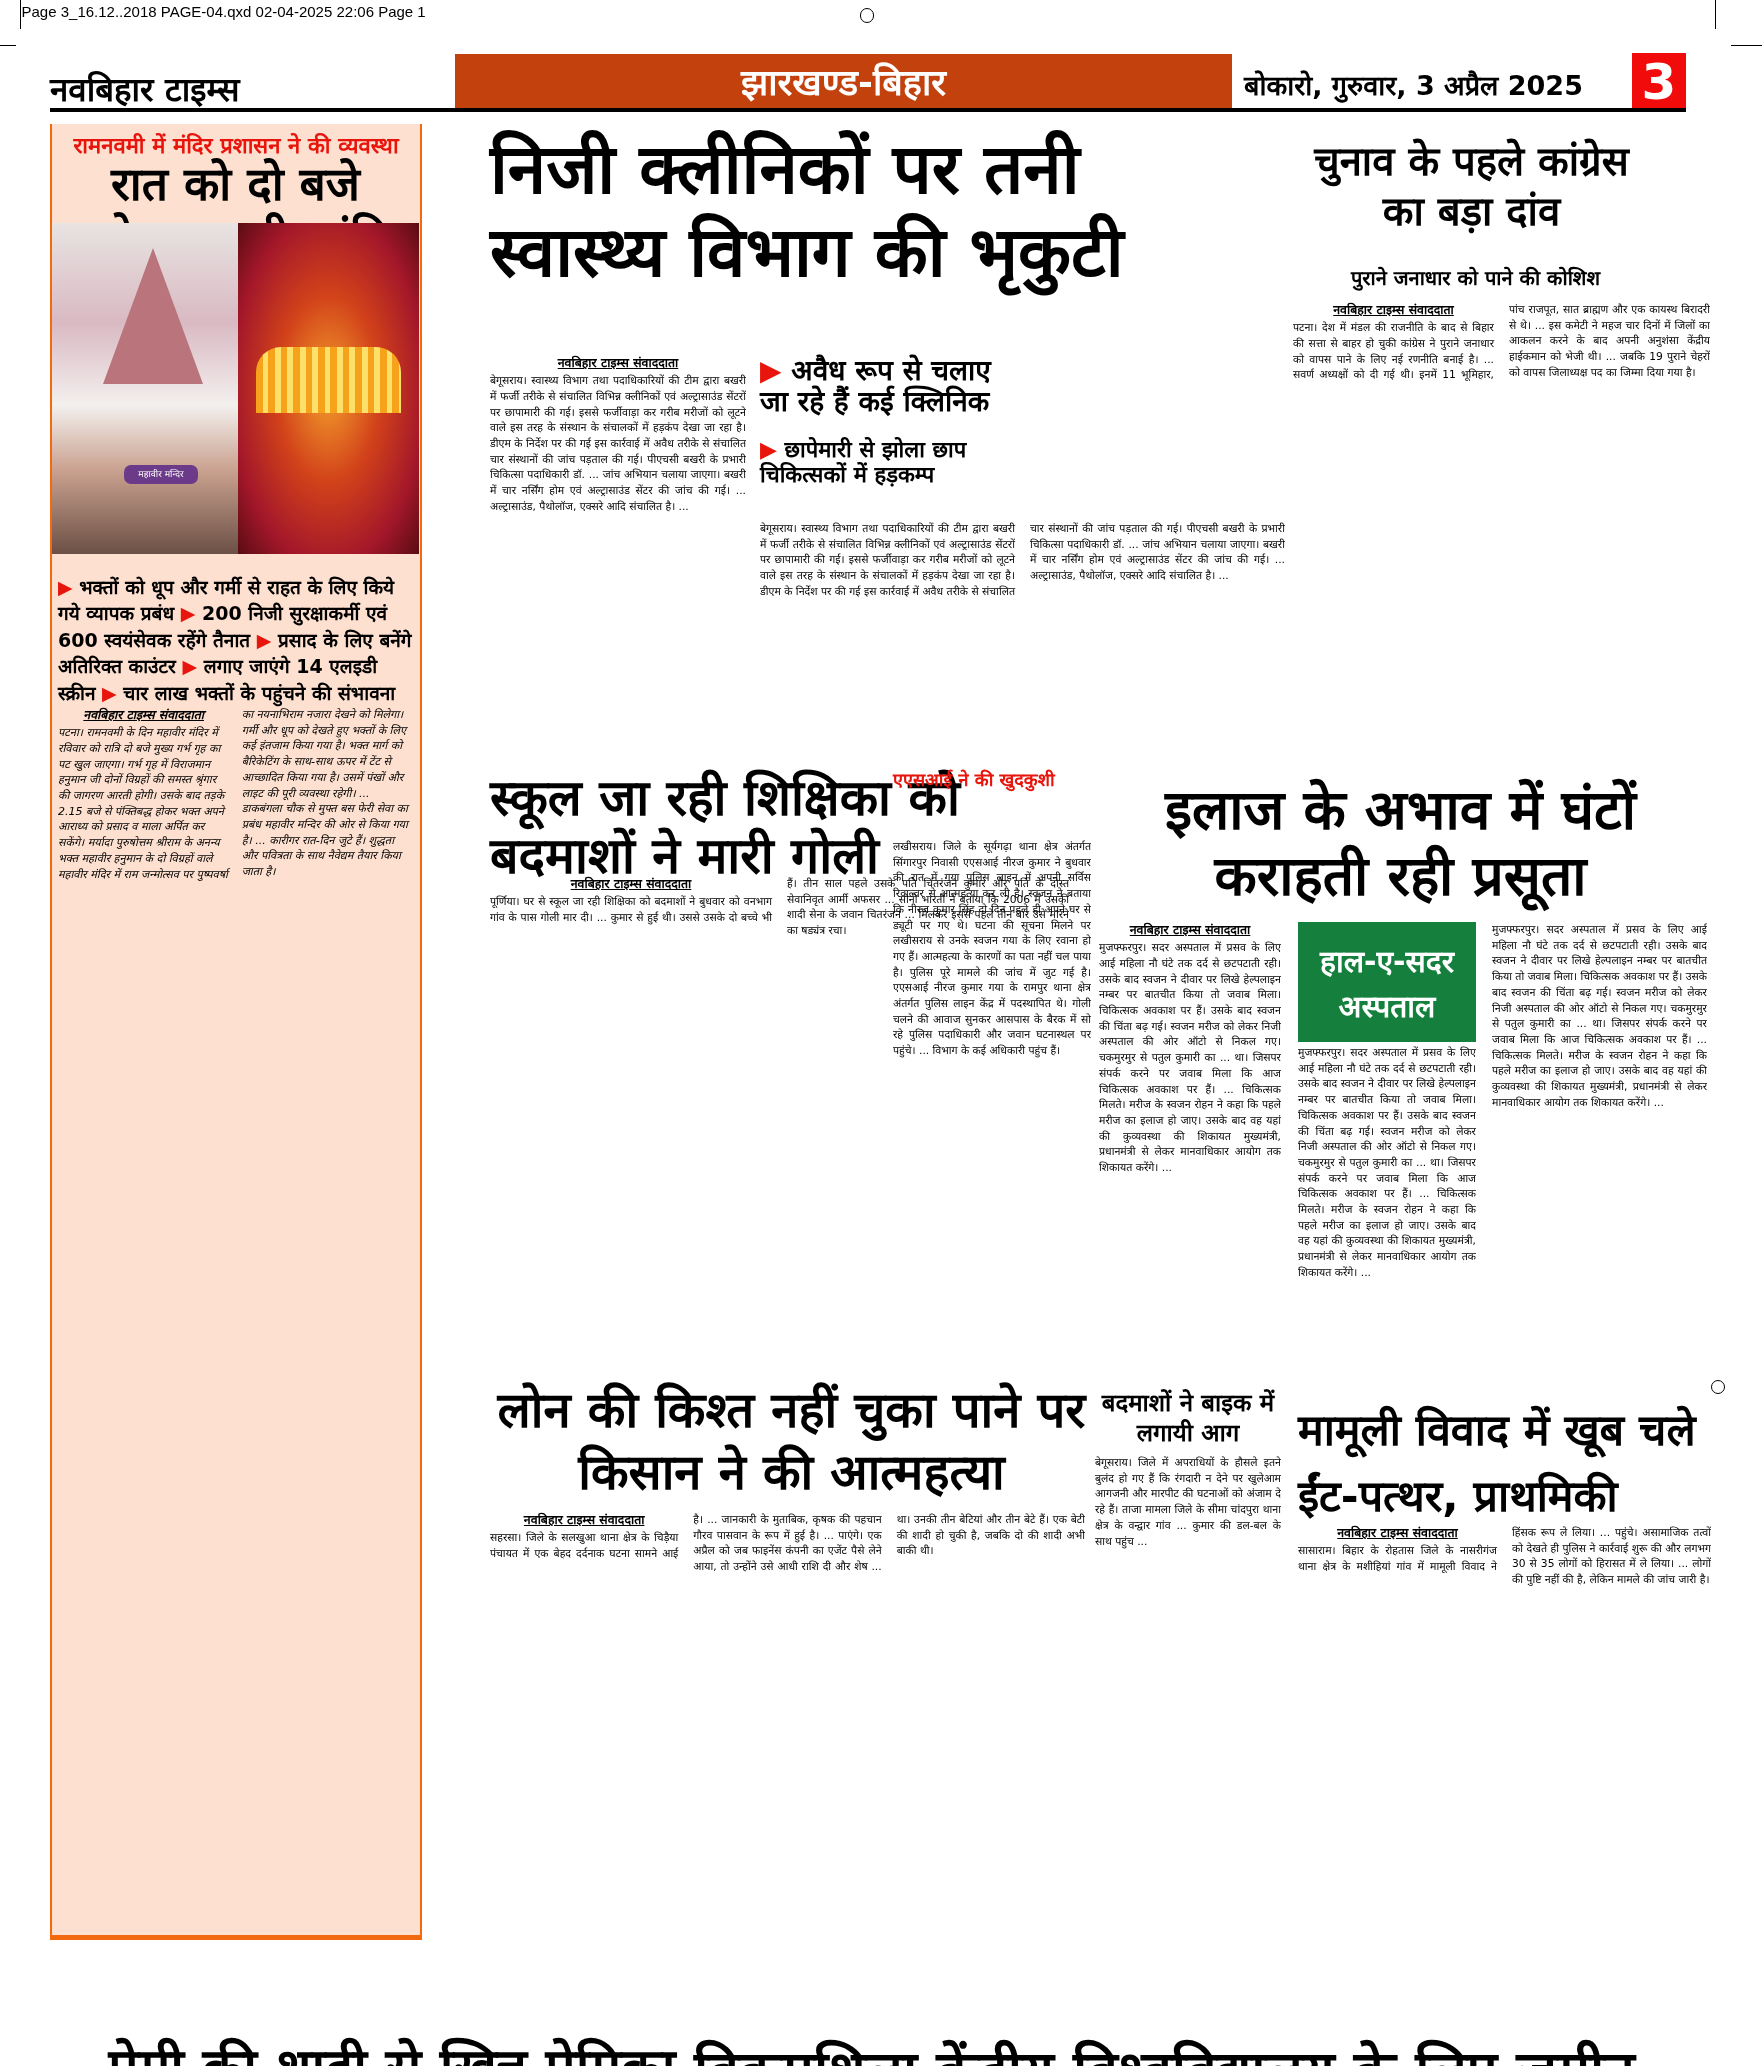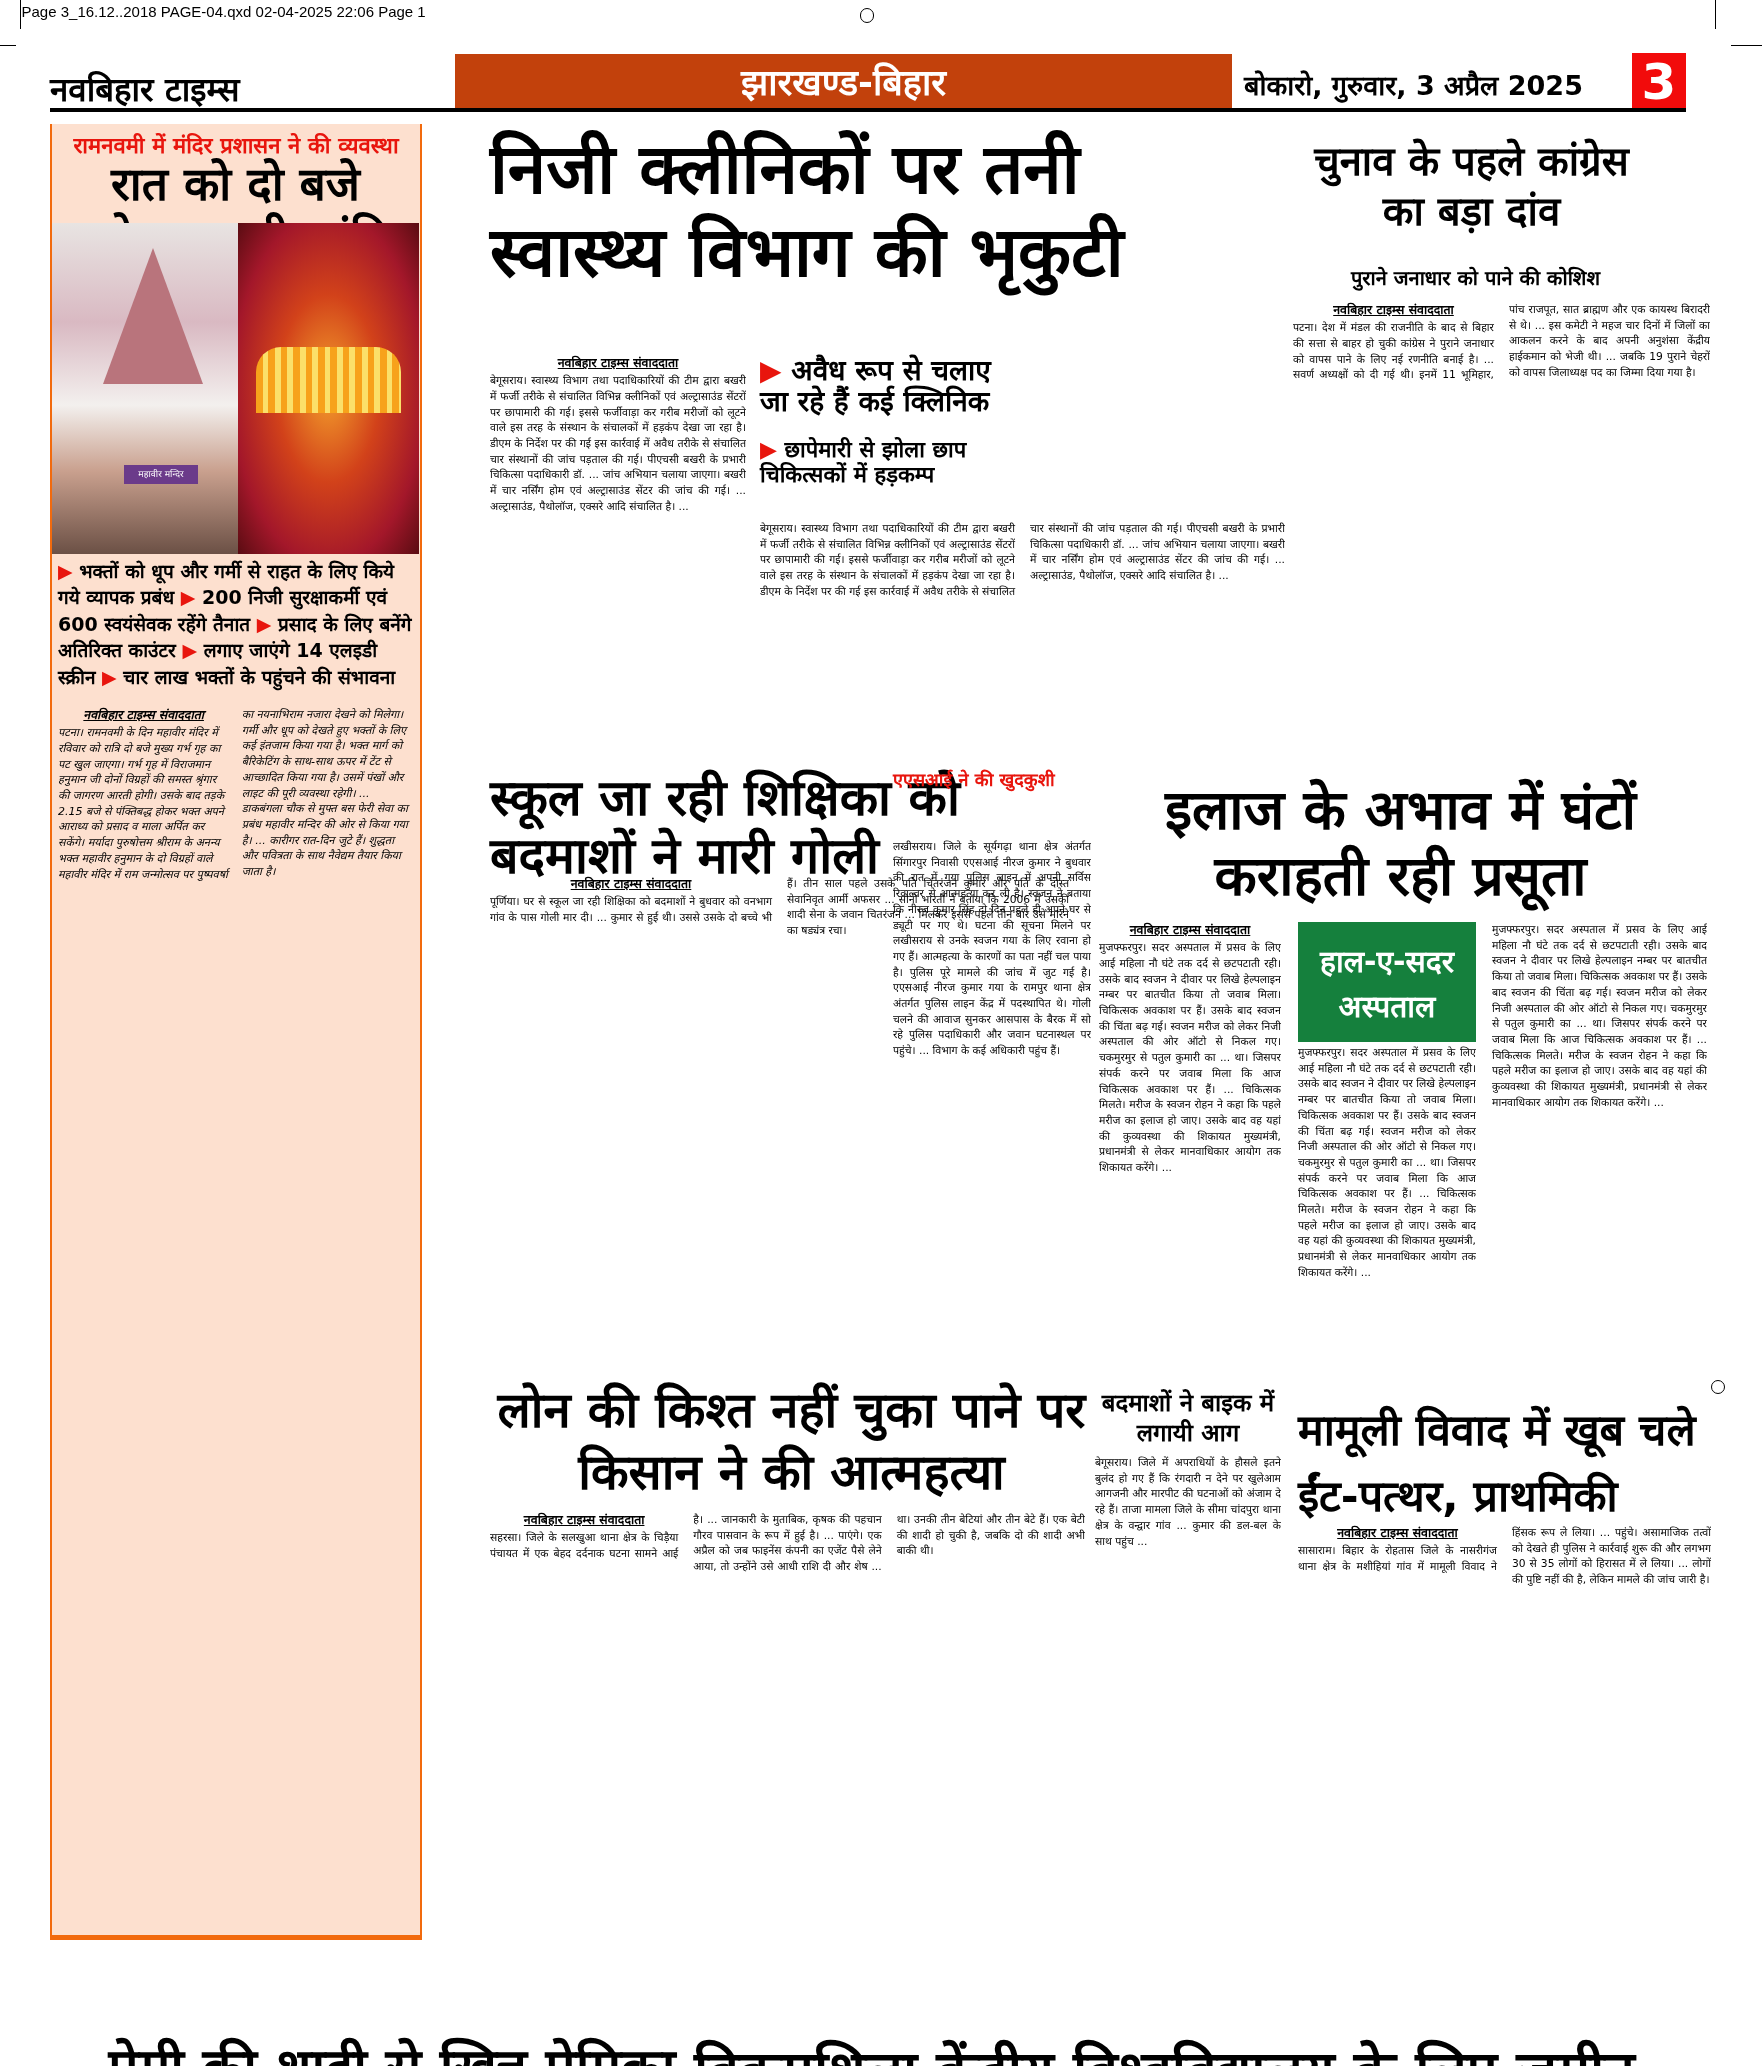--- a/index.html
+++ b/index.html
@@ -14,23 +14,23 @@
   .mast-date{left:1244px;top:66px;font-size:27px;font-weight:bold;}
   .mast-page{left:1632px;top:53px;width:54px;height:58px;background:#f20b0b;color:#fff;font-size:50px;font-weight:bold;text-align:center;line-height:58px;}
   .mast-rule{left:50px;top:108px;width:1636px;height:4.1px;background:#000;}
   
   .lbox{left:50px;top:124px;width:372px;height:1816px;background:#fde0cf;border-left:2.5px solid #f26a0d;border-right:2.5px solid #f26a0d;border-bottom:5.8px solid #f26a0d;box-sizing:border-box;}
   .lbox-kicker{left:52px;top:129px;width:368px;color:#e8150d;font-size:22px;font-weight:bold;text-align:center;}
   .lbox-head{left:58px;top:157px;width:355px;font-size:46px;font-weight:bold;text-align:center;line-height:54px;}
   .photo1{left:52px;top:223px;width:186px;height:331px;background:linear-gradient(180deg,#e8e4e2 0%,#d9b9c2 30%,#f3f0ee 55%,#c9a08e 75%,#6b5045 100%);}
   .photo2{left:238px;top:223px;width:181px;height:331px;background:radial-gradient(ellipse at 50% 50%,#f4a12c 0%,#d2421a 40%,#a3172a 75%,#5a0c12 100%);}
   .temple-top{left:103px;top:248px;width:0;height:0;border-left:50px solid transparent;border-right:50px solid transparent;border-bottom:136px solid #b9747c;}
-  .temple-sign{left:124px;top:465px;width:74px;height:19px;background:#6b3b8a;color:#fff;font-size:9px;text-align:center;line-height:19px;}
+  .temple-sign{left:124px;top:465px;width:74px;height:19px;background:#6b3b8a;color:#fff;font-size:9px;text-align:center;line-height:19px;border-radius:7px;}
   .canopy{left:256px;top:347px;width:145px;height:66px;background:repeating-linear-gradient(90deg,#f7a21b 0 6.6px,#fbe06a 6.6px 12.4px);border-radius:25px 25px 0 0;}
-  .lbox-bullets{left:58px;top:558px;width:355px;font-size:19px;font-weight:bold;line-height:26.4px;}
+  .lbox-bullets{left:58px;top:574px;width:355px;font-size:19px;font-weight:bold;line-height:26.4px;}
   .bullet{color:#e8150d;}
   .lbox-body{left:58px;top:707px;width:355px;column-count:2;column-gap:12.4px;font-size:11px;line-height:15.7px;font-style:italic;height:1211px;overflow:hidden;}
   .byline{display:block;font-weight:bold;text-decoration:underline;text-align:center;font-size:12.4px;margin-bottom:2.5px;}
   .body{font-size:10.7px;line-height:15.7px;text-align:justify;overflow:hidden;}
   .cols2{column-count:2;column-gap:15px;}
   .cols3{column-count:3;column-gap:15px;}
   .head{font-weight:bold;line-height:1.12;}
   .sub-red{color:#e8150d;font-weight:bold;}
   .black-box{background:#15803d;color:#fff;font-weight:bold;text-align:center;}
   .red-tri{color:#e8150d;}

